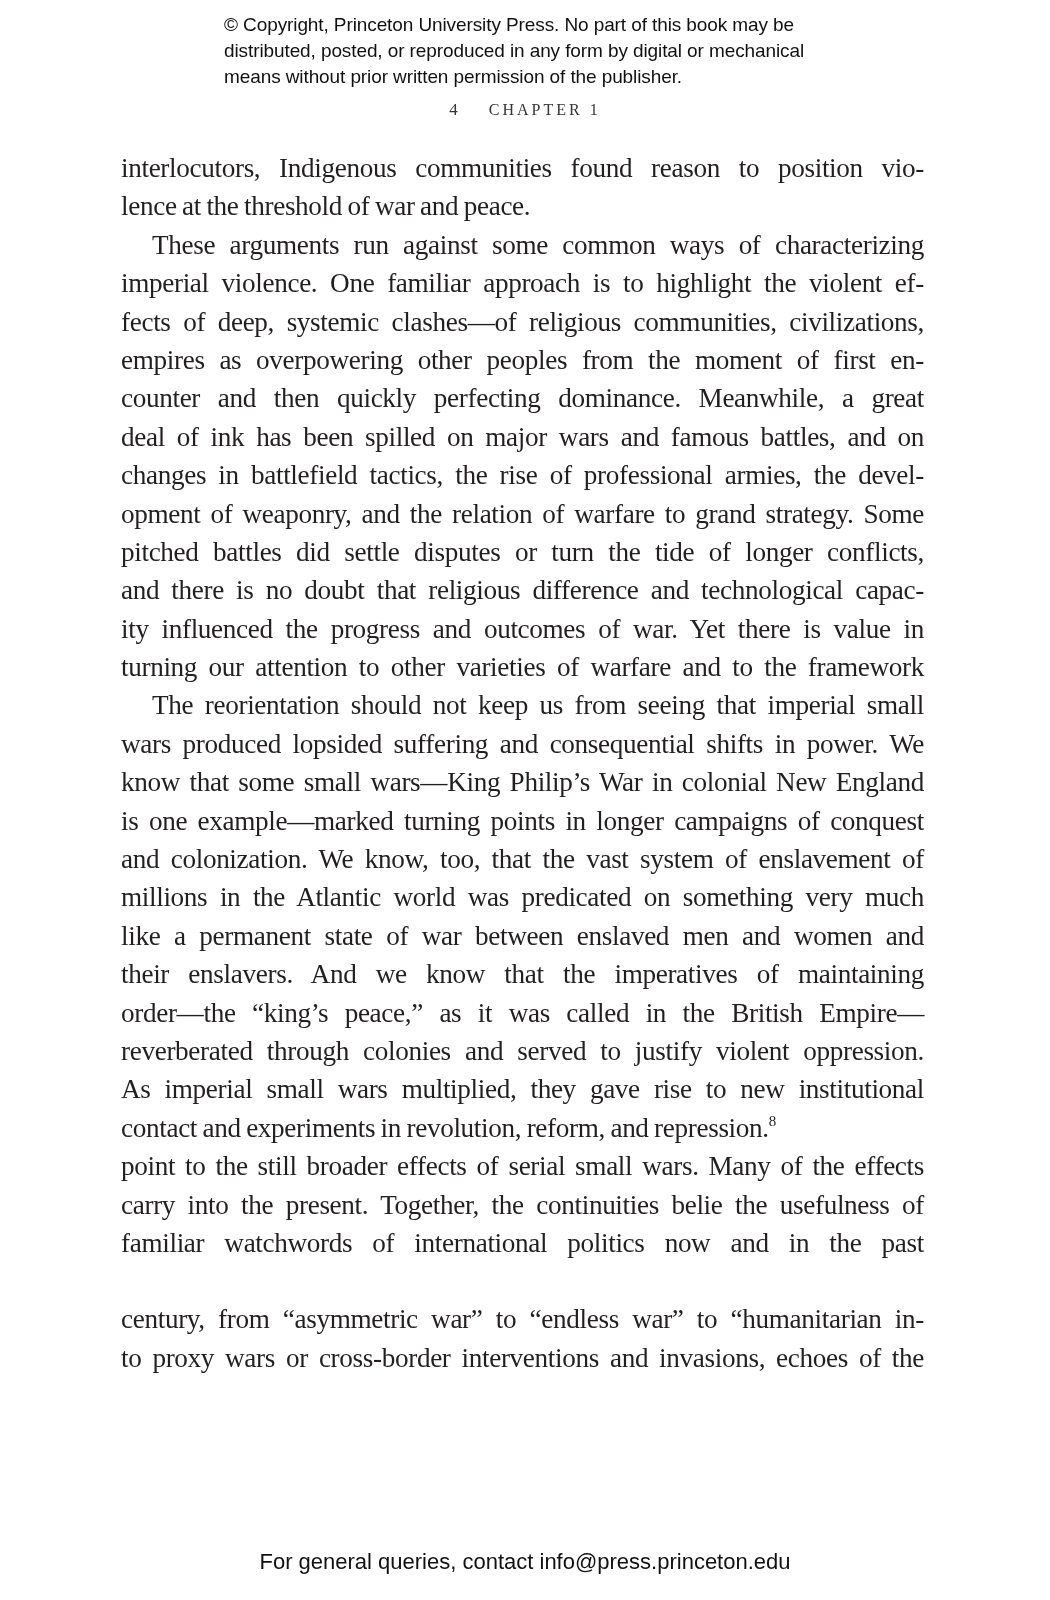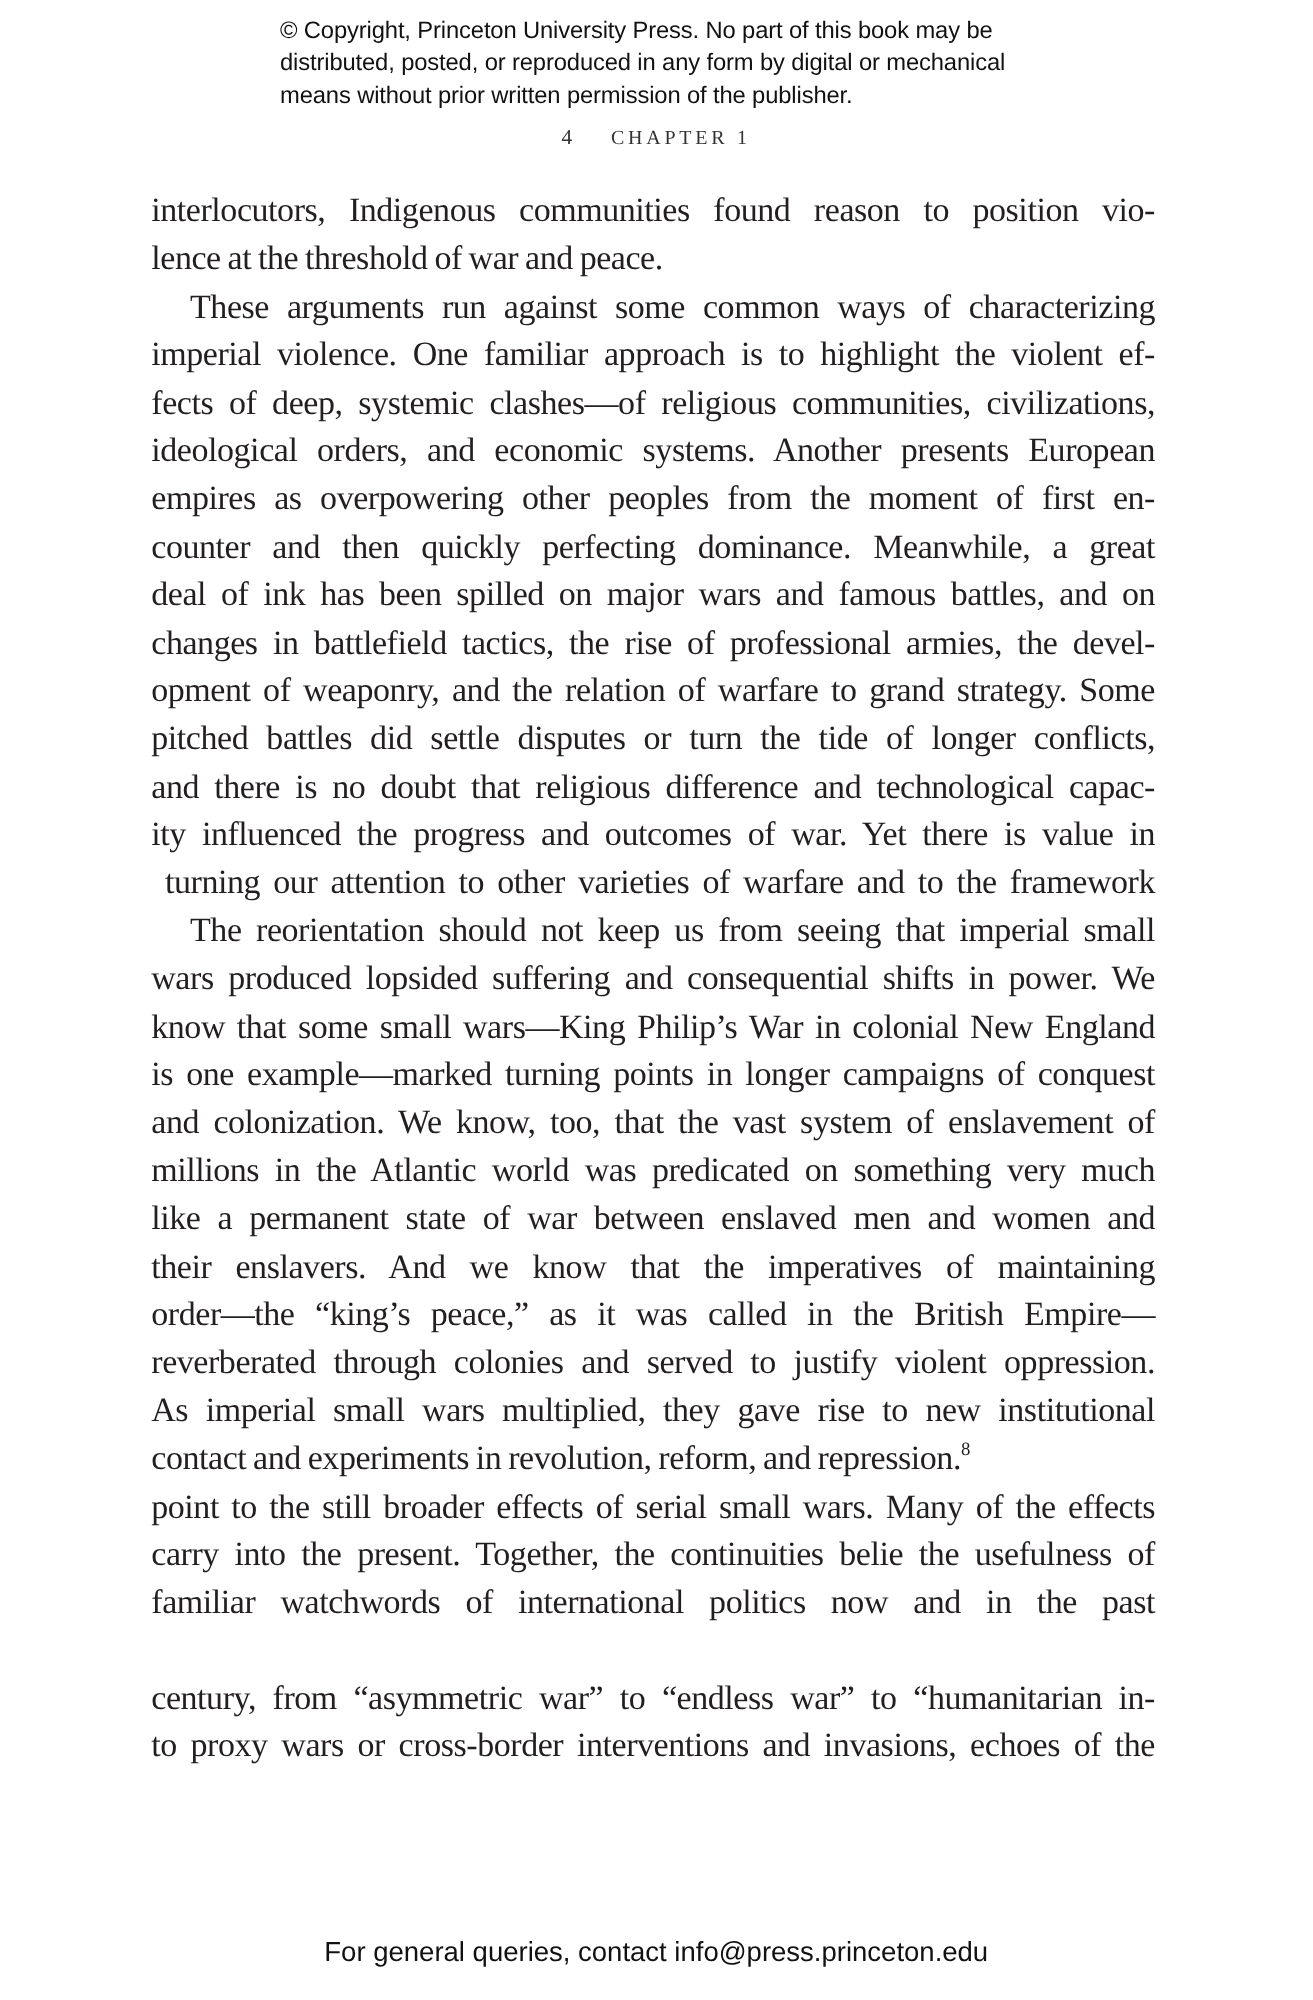--- a/index.html
+++ b/index.html
@@ -106,23 +106,20 @@
     <div class="line indent">
       <span style="display: block; text-align: justify; text-align-last: justify; white-space: normal;">These arguments run against some common ways of characterizing</span>
     </div>
     <div class="line">
       <span style="display: block; text-align: justify; text-align-last: justify; white-space: normal;">imperial violence. One familiar approach is to highlight the violent ef-</span>
     </div>
     <div class="line">
       <span style="display: block; text-align: justify; text-align-last: justify; white-space: normal;">fects of deep, systemic clashes—of religious communities, civilizations,</span>
     </div>
     <div class="line">
-      <span style="display: block; text-align: justify; text-align-last: justify; white-space: normal;">ideological orders, and economic systems. Another presents European</span>
-    </div>
-    <div class="line">
       <span style="display: block; text-align: justify; text-align-last: justify; white-space: normal;">empires as overpowering other peoples from the moment of first en-</span>
     </div>
     <div class="line">
       <span style="display: block; text-align: justify; text-align-last: justify; white-space: normal;">counter and then quickly perfecting dominance. Meanwhile, a great</span>
     </div>
     <div class="line">
       <span style="display: block; text-align: justify; text-align-last: justify; white-space: normal;">deal of ink has been spilled on major wars and famous battles, and on</span>
     </div>
     <div class="line">
       <span style="display: block; text-align: justify; text-align-last: justify; white-space: normal;">changes in battlefield tactics, the rise of professional armies, the devel-</span>
@@ -133,21 +130,21 @@
     <div class="line">
       <span style="display: block; text-align: justify; text-align-last: justify; white-space: normal;">pitched battles did settle disputes or turn the tide of longer conflicts,</span>
     </div>
     <div class="line">
       <span style="display: block; text-align: justify; text-align-last: justify; white-space: normal;">and there is no doubt that religious difference and technological capac-</span>
     </div>
     <div class="line">
       <span style="display: block; text-align: justify; text-align-last: justify; white-space: normal;">ity influenced the progress and outcomes of war. Yet there is value in</span>
     </div>
     <div class="line">
-      <span style="display: block; text-align: justify; text-align-last: justify; white-space: normal; margin-left: 11px;">turning our attention to other varieties of warfare and to the framework</span>
+      <span style="display: block; text-align: justify; text-align-last: justify; white-space: normal;">turning our attention to other varieties of warfare and to the framework</span>
     </div>
     <div class="line indent">
       <span style="display: block; text-align: justify; text-align-last: justify; white-space: normal;">The reorientation should not keep us from seeing that imperial small</span>
     </div>
     <div class="line">
       <span style="display: block; text-align: justify; text-align-last: justify; white-space: normal;">wars produced lopsided suffering and consequential shifts in power. We</span>
     </div>
     <div class="line">
       <span style="display: block; text-align: justify; text-align-last: justify; white-space: normal;">know that some small wars—King Philip’s War in colonial New England</span>
     </div>

